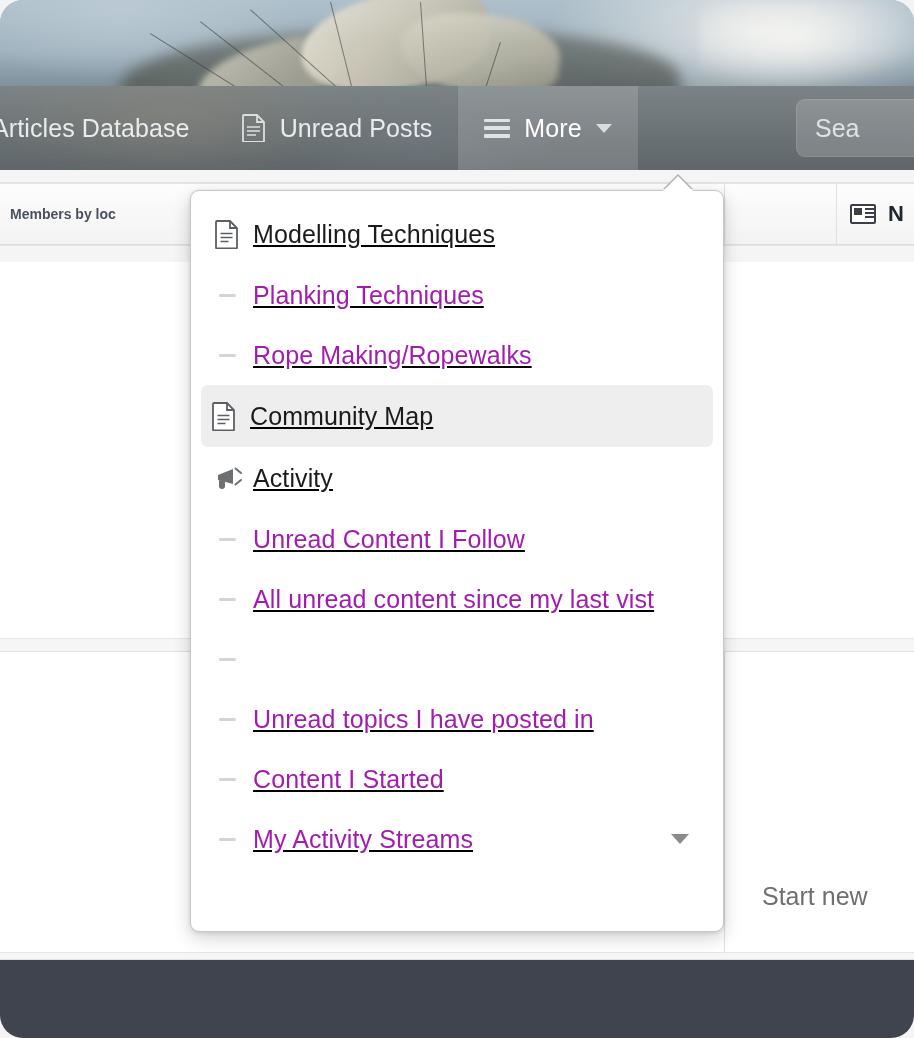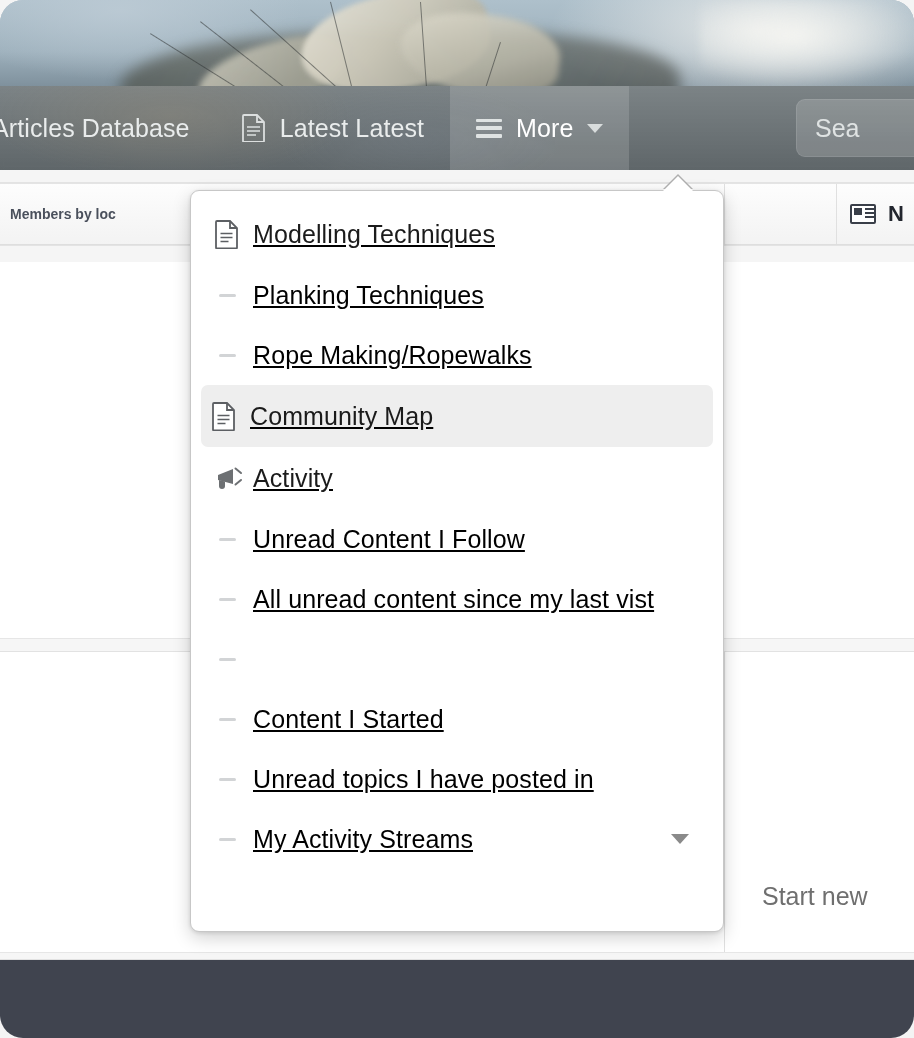--- a/index.html
+++ b/index.html
@@ -272,21 +272,21 @@
     padding-left: 4px;
     flex: 0 0 auto;
   }
   .row-label {
     font-size: 25px;
     color: #1b1b1b;
     white-space: nowrap;
     letter-spacing: .1px;
   }
   .menu-row.sub .row-label {
-    color: #000000;
+    color: #a21caf;
   }
   .menu-row.sub { height: 60px; }
   .dash {
     display: block;
     width: 17px; height: 3px;
     background: #d2d4d6;
     border-radius: 2px;
     margin-left: 4px;
   }
   .row-caret {
@@ -327,21 +327,21 @@
     </div>
 
     <div class="nav-item">
       <span class="ic">
         <svg width="24" height="28" viewBox="0 0 24 28" aria-hidden="true">
           <path d="M2 1 h13 l7 7 v19 a1 1 0 0 1 -1 1 H2 a1 1 0 0 1 -1 -1 V2 a1 1 0 0 1 1 -1 z" fill="none" stroke="#dcdfdf" stroke-width="1.8"></path>
           <path d="M15 1 v7 h7" fill="none" stroke="#dcdfdf" stroke-width="1.8"></path>
           <path d="M5 13 h13 M5 17 h13 M5 21 h9" stroke="#dcdfdf" stroke-width="1.6" fill="none"></path>
         </svg>
       </span>
-      <span style="color:#e9ecec;font-size:25px;white-space:nowrap">Latest Latest</span>
+      <span style="color:#e9ecec;font-size:25px;white-space:nowrap">Unread Posts</span>
     </div>
 
     <div class="nav-item active">
       <span class="ic hamburger">
         <i></i>
           <i></i>
           <i></i>
       </span>
       <span style="color:#ffffff;font-size:25px;white-space:nowrap">More</span>
       <span class="caret-down"></span>
@@ -450,27 +450,27 @@
         </div>
         <div class="menu-row sub">
           <span class="row-icon">
             <span class="dash"></span>
           </span>
         </div>
         <div class="menu-row sub">
           <span class="row-icon">
             <span class="dash"></span>
           </span>
+          <span class="row-label">Unread topics I have posted in</span>
+        </div>
+        <div class="menu-row sub">
+          <span class="row-icon">
+            <span class="dash"></span>
+          </span>
           <span class="row-label">Content I Started</span>
-        </div>
-        <div class="menu-row sub">
-          <span class="row-icon">
-            <span class="dash"></span>
-          </span>
-          <span class="row-label">Unread topics I have posted in</span>
         </div>
         <div class="menu-row sub">
           <span class="row-icon">
             <span class="dash"></span>
           </span>
           <span class="row-label">My Activity Streams</span>
           <span class="row-caret"></span>
         </div>
       </div>
   </div>

